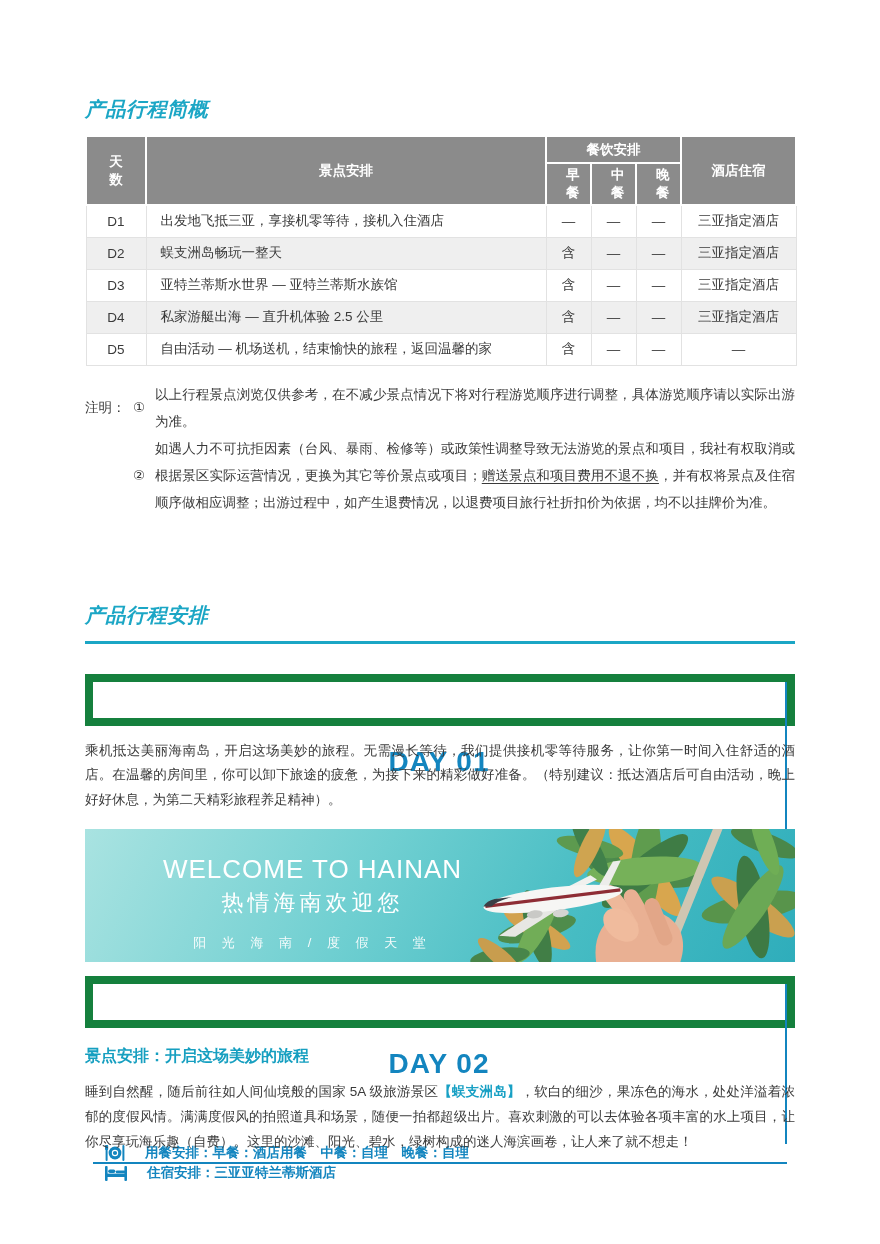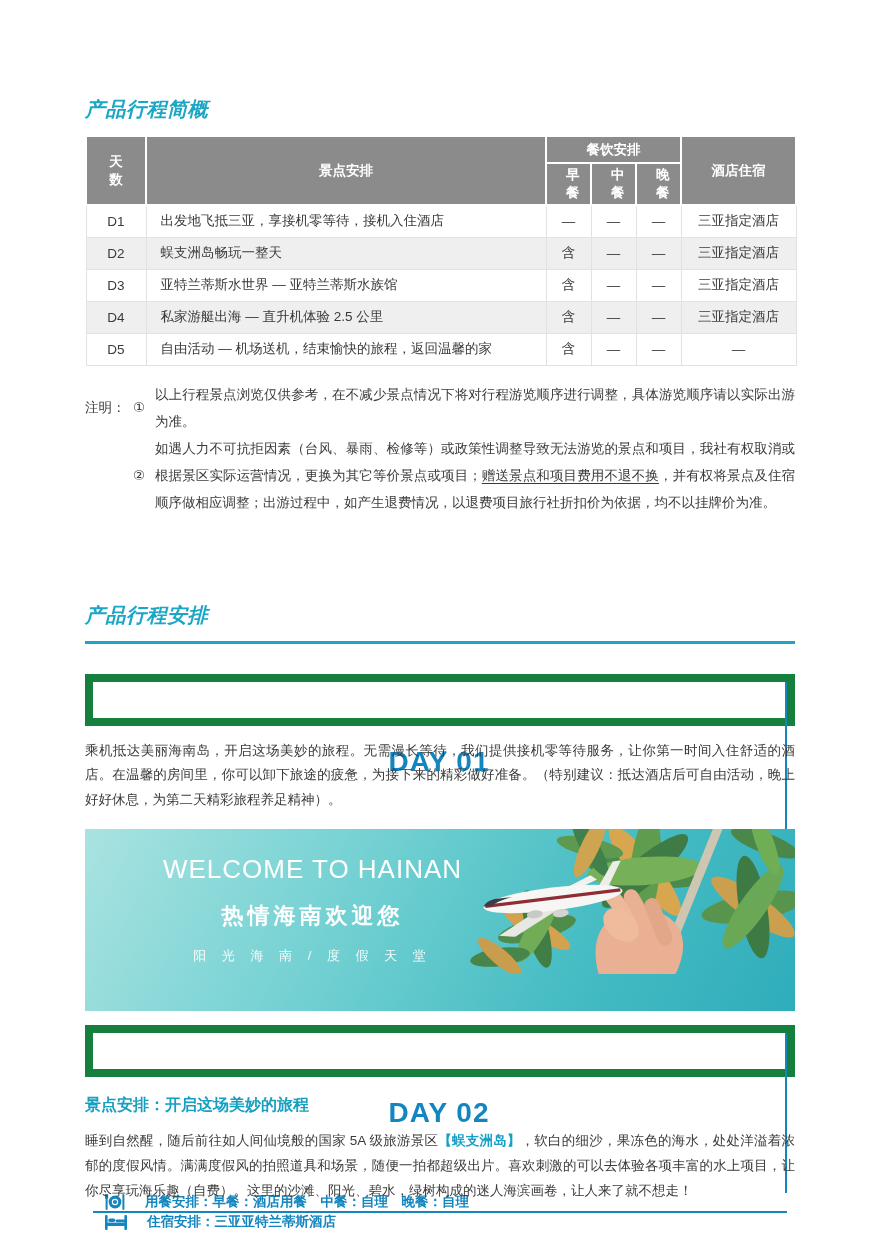--- a/index.html
+++ b/index.html
@@ -44,27 +44,27 @@
   .day-rows { flex:1 1 auto; display:flex; flex-direction:column; }
   .day-row { flex:1; display:flex; align-items:center; gap:20px; padding-left:12px; color:#1385bf; font-size:13.5px; font-weight:700; }
   .day-row + .day-row { border-top:2px solid #1385bf; }
   .icon { display:inline-flex; align-items:center; }
   .icon svg { display:block; }
   
   .desc { font-size:13.5px; line-height:1.85; text-align:justify; margin:13px 0 16px 0; color:#3a3a3a; }
   .hl { color:#18a0c4; font-weight:700; }
   
   .banner {
-    position:relative; width:100%; height:182px; overflow:hidden; margin:3px 0 14px 0;
+    position:relative; width:100%; height:133px; overflow:hidden; margin:3px 0 14px 0;
     background:linear-gradient(118deg,#a9e3e1 0%,#6fcfd1 40%,#46bcc3 70%,#2fadbb 100%);
   }
   .banner-art { position:absolute; top:0; left:0; width:710px; height:145px; }
   .banner-text { position:absolute; left:70px; top:25px; width:315px; text-align:center; color:#ffffff; }
   .banner-title { font-size:26px; letter-spacing:1px; font-weight:400; }
-  .banner-sub { font-size:22px; letter-spacing:4px; margin-top:16px; font-weight:700; }
+  .banner-sub { font-size:22px; letter-spacing:4px; margin-top:3px; font-weight:400; }
   .banner-tag { font-size:13px; letter-spacing:6px; margin-top:16px; opacity:0.93; }
   
   .spot-heading { color:#169fc0; font-size:16px; font-weight:700; margin:18px 0 9px 0; }
 </style>
 </head>
 <body>
 
 <div class="page">
 
   <h2 class="section-title">产品行程简概</h2>

